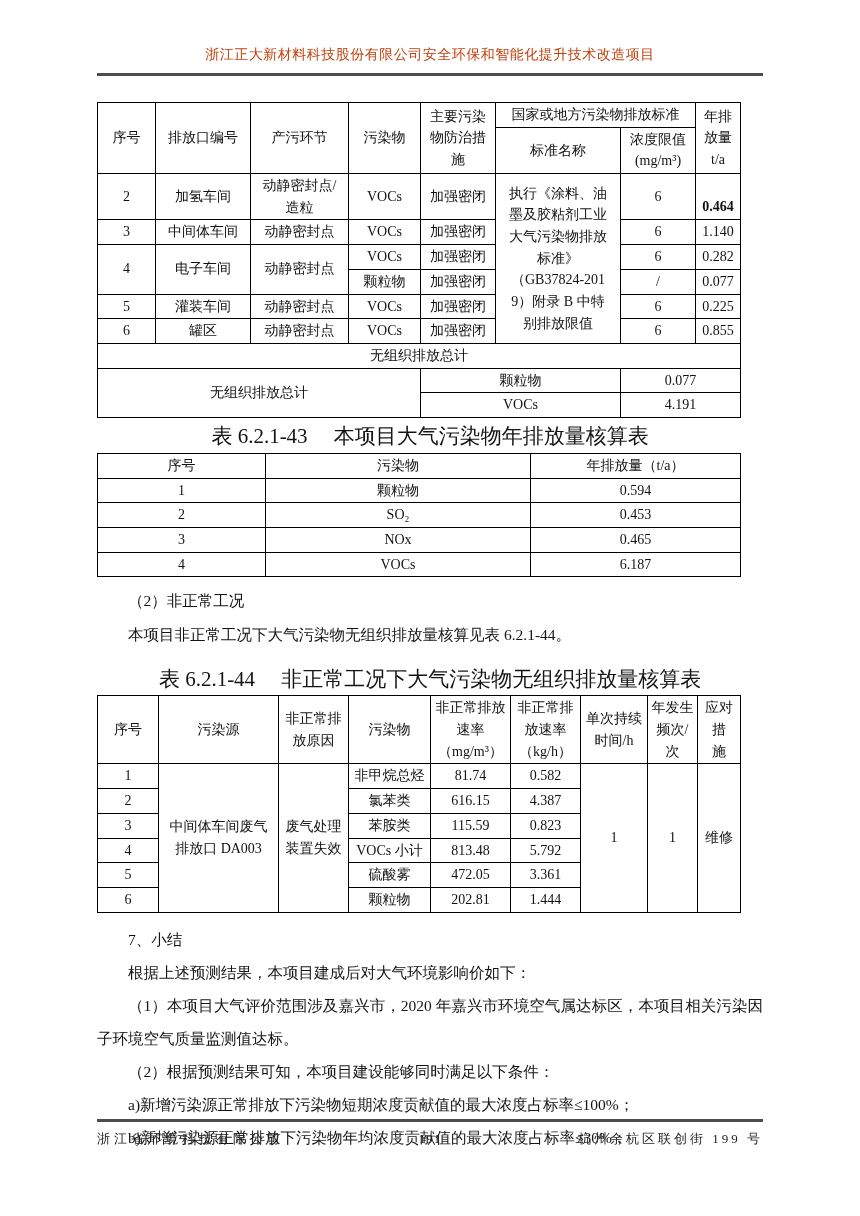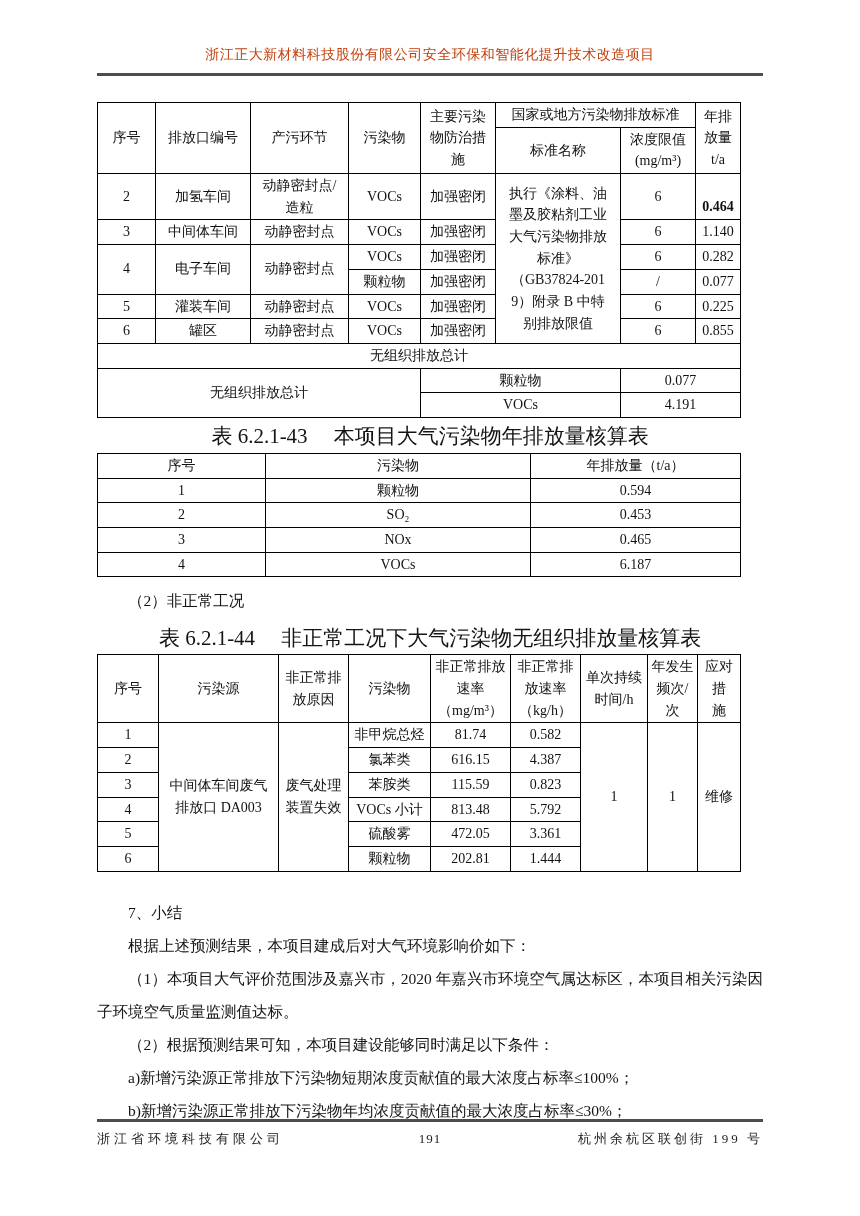--- a/index.html
+++ b/index.html
@@ -47,23 +47,23 @@
     margin: 2px 0 1px 0;
   }
   .caption .cap-title { margin-left: 26px; }
   .para-block { margin-top: 7px; }
   .para-block p, .summary-block p {
     font-size: 15.5px;
     line-height: 34px;
     text-indent: 2em;
     text-align: justify;
   }
-  .summary-block { margin-top: 24px; }
+  .summary-block { margin-top: 10px; }
   .summary-block p { line-height: 33px; }
-  #t3-caption { line-height: 30px; margin-top: 5px; }
+  #t3-caption { line-height: 30px; margin-top: 12px; }
   .doc-footer {
     position: absolute;
     left: 97px; right: 97px; top: 1119px;
     border-top: 3px solid #4d4d4d;
     padding-top: 8px;
     display: flex;
     align-items: baseline;
     font-size: 13px;
     color: #222;
   }
@@ -216,20 +216,21 @@
     <tr>
       <td>4</td>
       <td>VOCs</td>
       <td>6.187</td>
     </tr>
   </tbody>
     </table>
 
   <div class="para-block">
     <p>（2）非正常工况</p>
+    <p>本项目非正常工况下大气污染物无组织排放量核算见表 6.2.1-44。</p>
   </div>
 
   <div class="caption" id="t3-caption">
     <span>表 6.2.1-44</span><span class="cap-title">非正常工况下大气污染物无组织排放量核算表</span>
   </div>
 
   <table class="t" id="t3">
     <colgroup>
       <col style="width:61px">
         <col style="width:120px">

